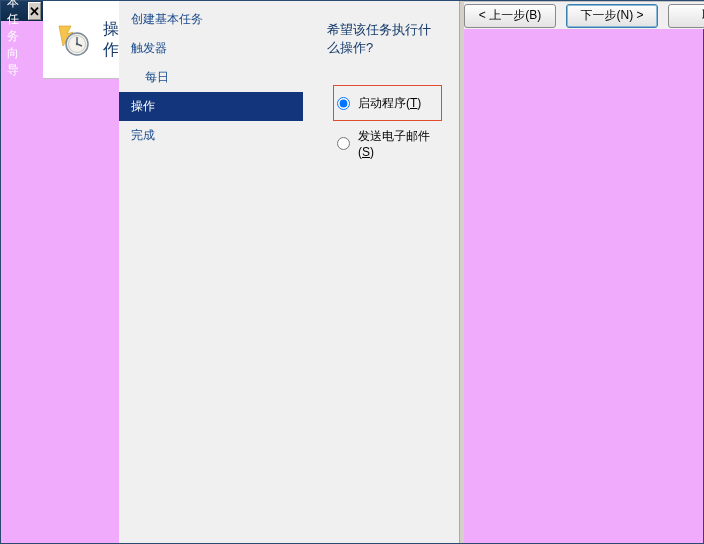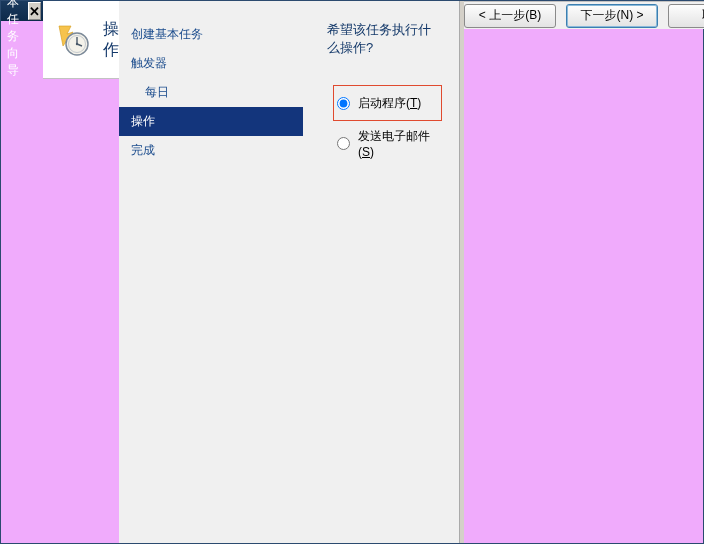--- a/index.html
+++ b/index.html
@@ -63,21 +63,20 @@
 .body {
   flex: 1;
   display: flex;
   background: #f0f0f0;
   position: relative;
 }
 .sidebar {
   width: 184px;
   padding-top: 4px;
   padding-left: 8px;
-  margin-top: 15px;
 }
 .sidebar-item {
   color: #1a4b8c;
   padding: 6px 4px;
   cursor: pointer;
 }
 .sidebar-item.indent { padding-left: 18px; }
 .sidebar-item.selected {
   background: #13357c;
   color: #fff;

